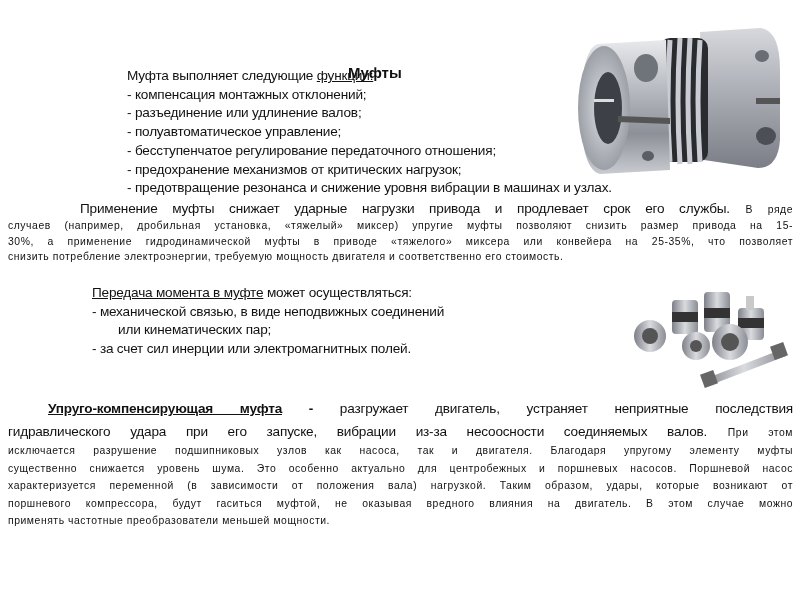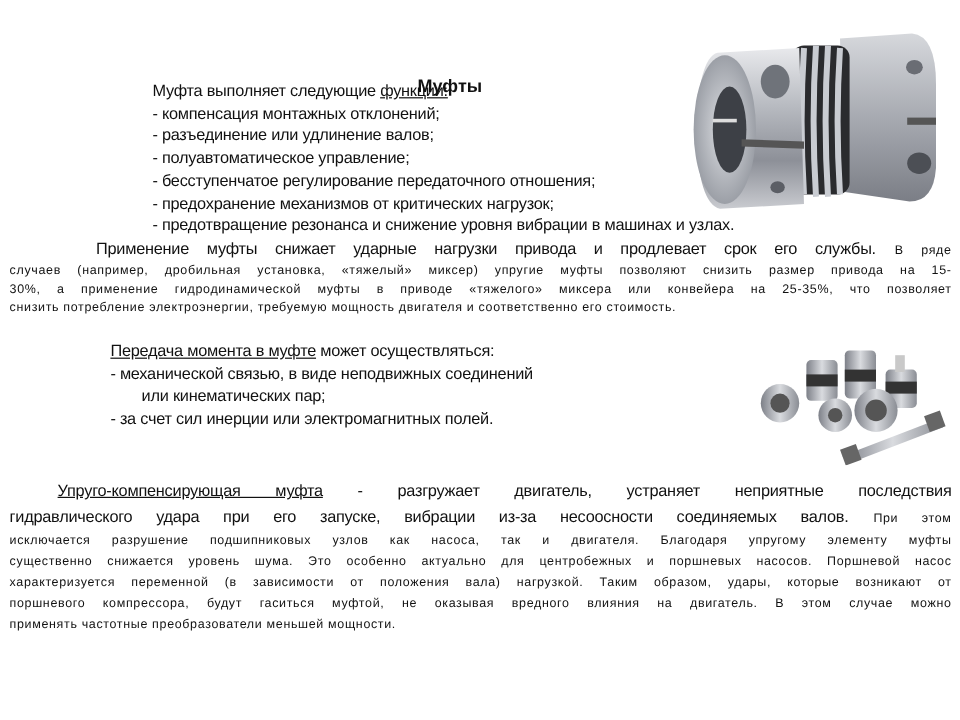--- a/index.html
+++ b/index.html
@@ -3,21 +3,21 @@
   <meta charset="utf-8">
   <style>
     * { margin: 0; padding: 0; box-sizing: border-box; }
     html, body { width: 800px; height: 600px; background: #ffffff; overflow: hidden; }
     body { position: relative; font-family: "Liberation Sans", sans-serif; color: #111111; }
     .abs { position: absolute; }
     .title { left: 348px; top: 20px; font-size: 15px; font-weight: bold; margin-top: 44px; }
     .big { font-size: 13.6px; line-height: 18.7px; letter-spacing: -0.2px; }
     .small { font-size: 10.4px; line-height: 15.5px; letter-spacing: 0.55px; }
     .u { text-decoration: underline; }
-    .b { font-weight: normal; }
+    .b { font-weight: bold; }
     .line { display: block; white-space: nowrap; }
     .jline { display: block; text-align: justify; text-align-last: justify; }
     .img-box { position: absolute; overflow: hidden; }
   </style>
 </head>
 <body>
 
 <div class="abs title">Муфты</div>
 
 <div class="abs big" style="left:80px; top:67px;margin-left:47px;">

